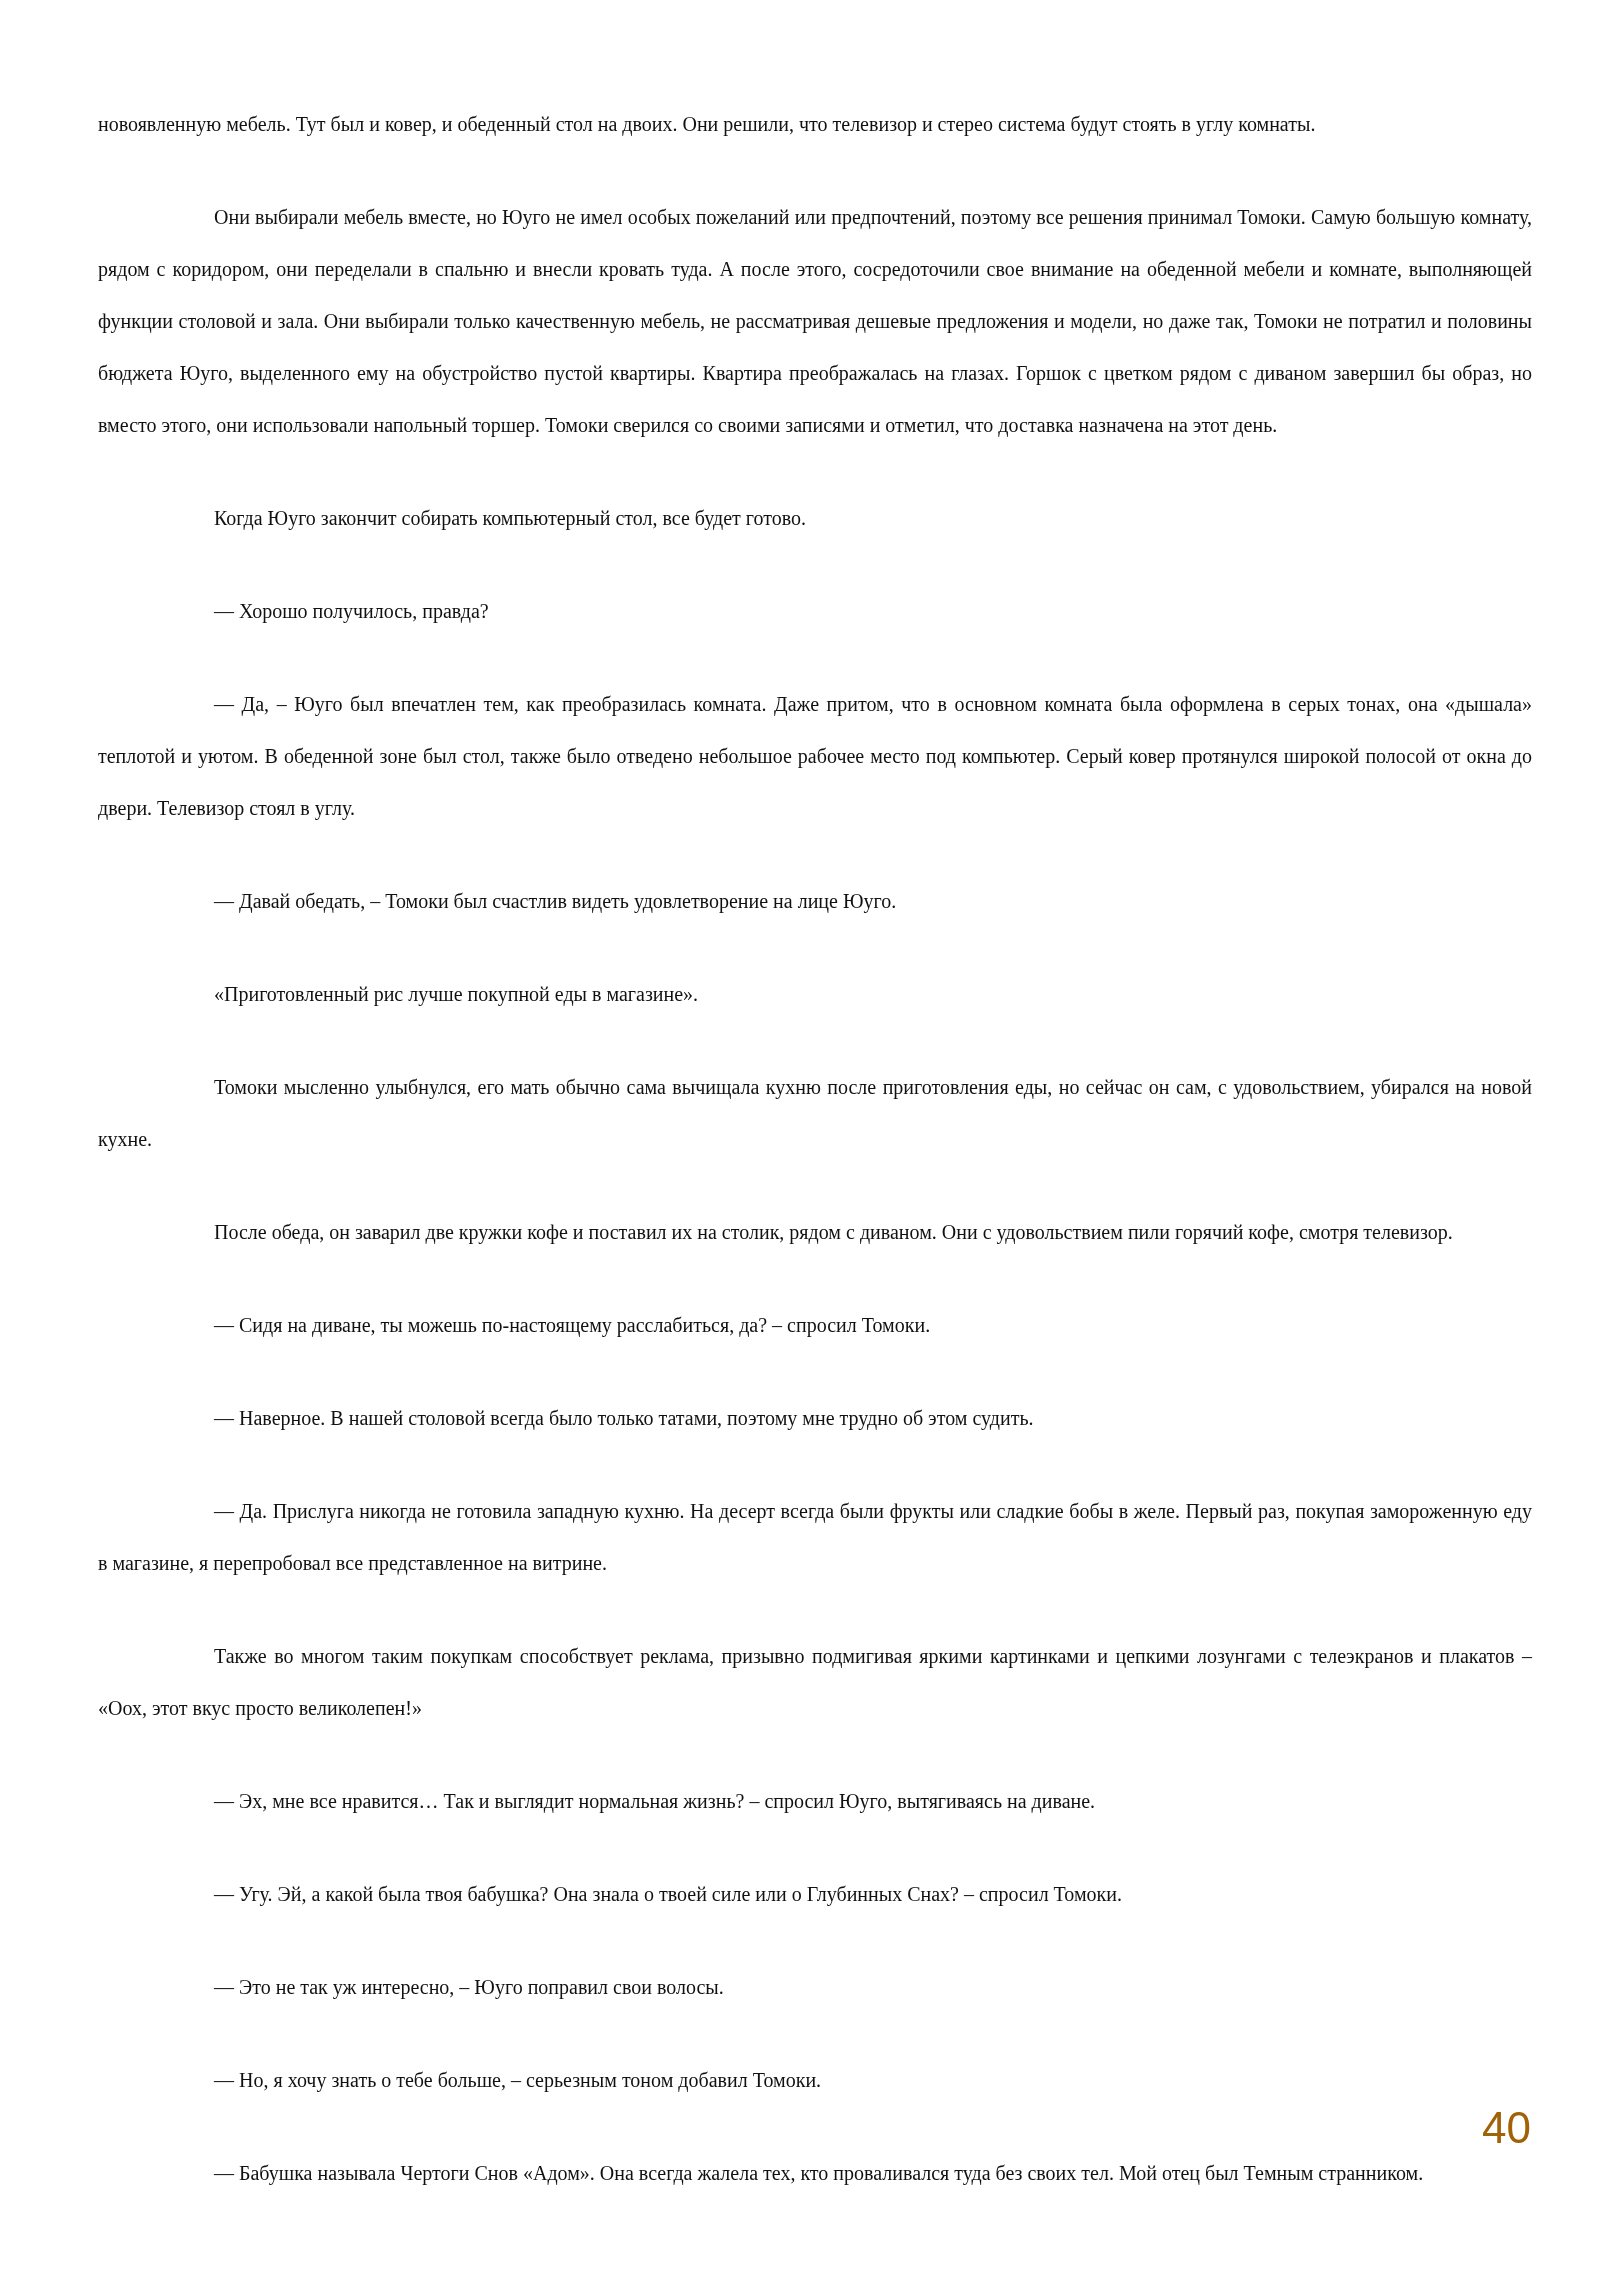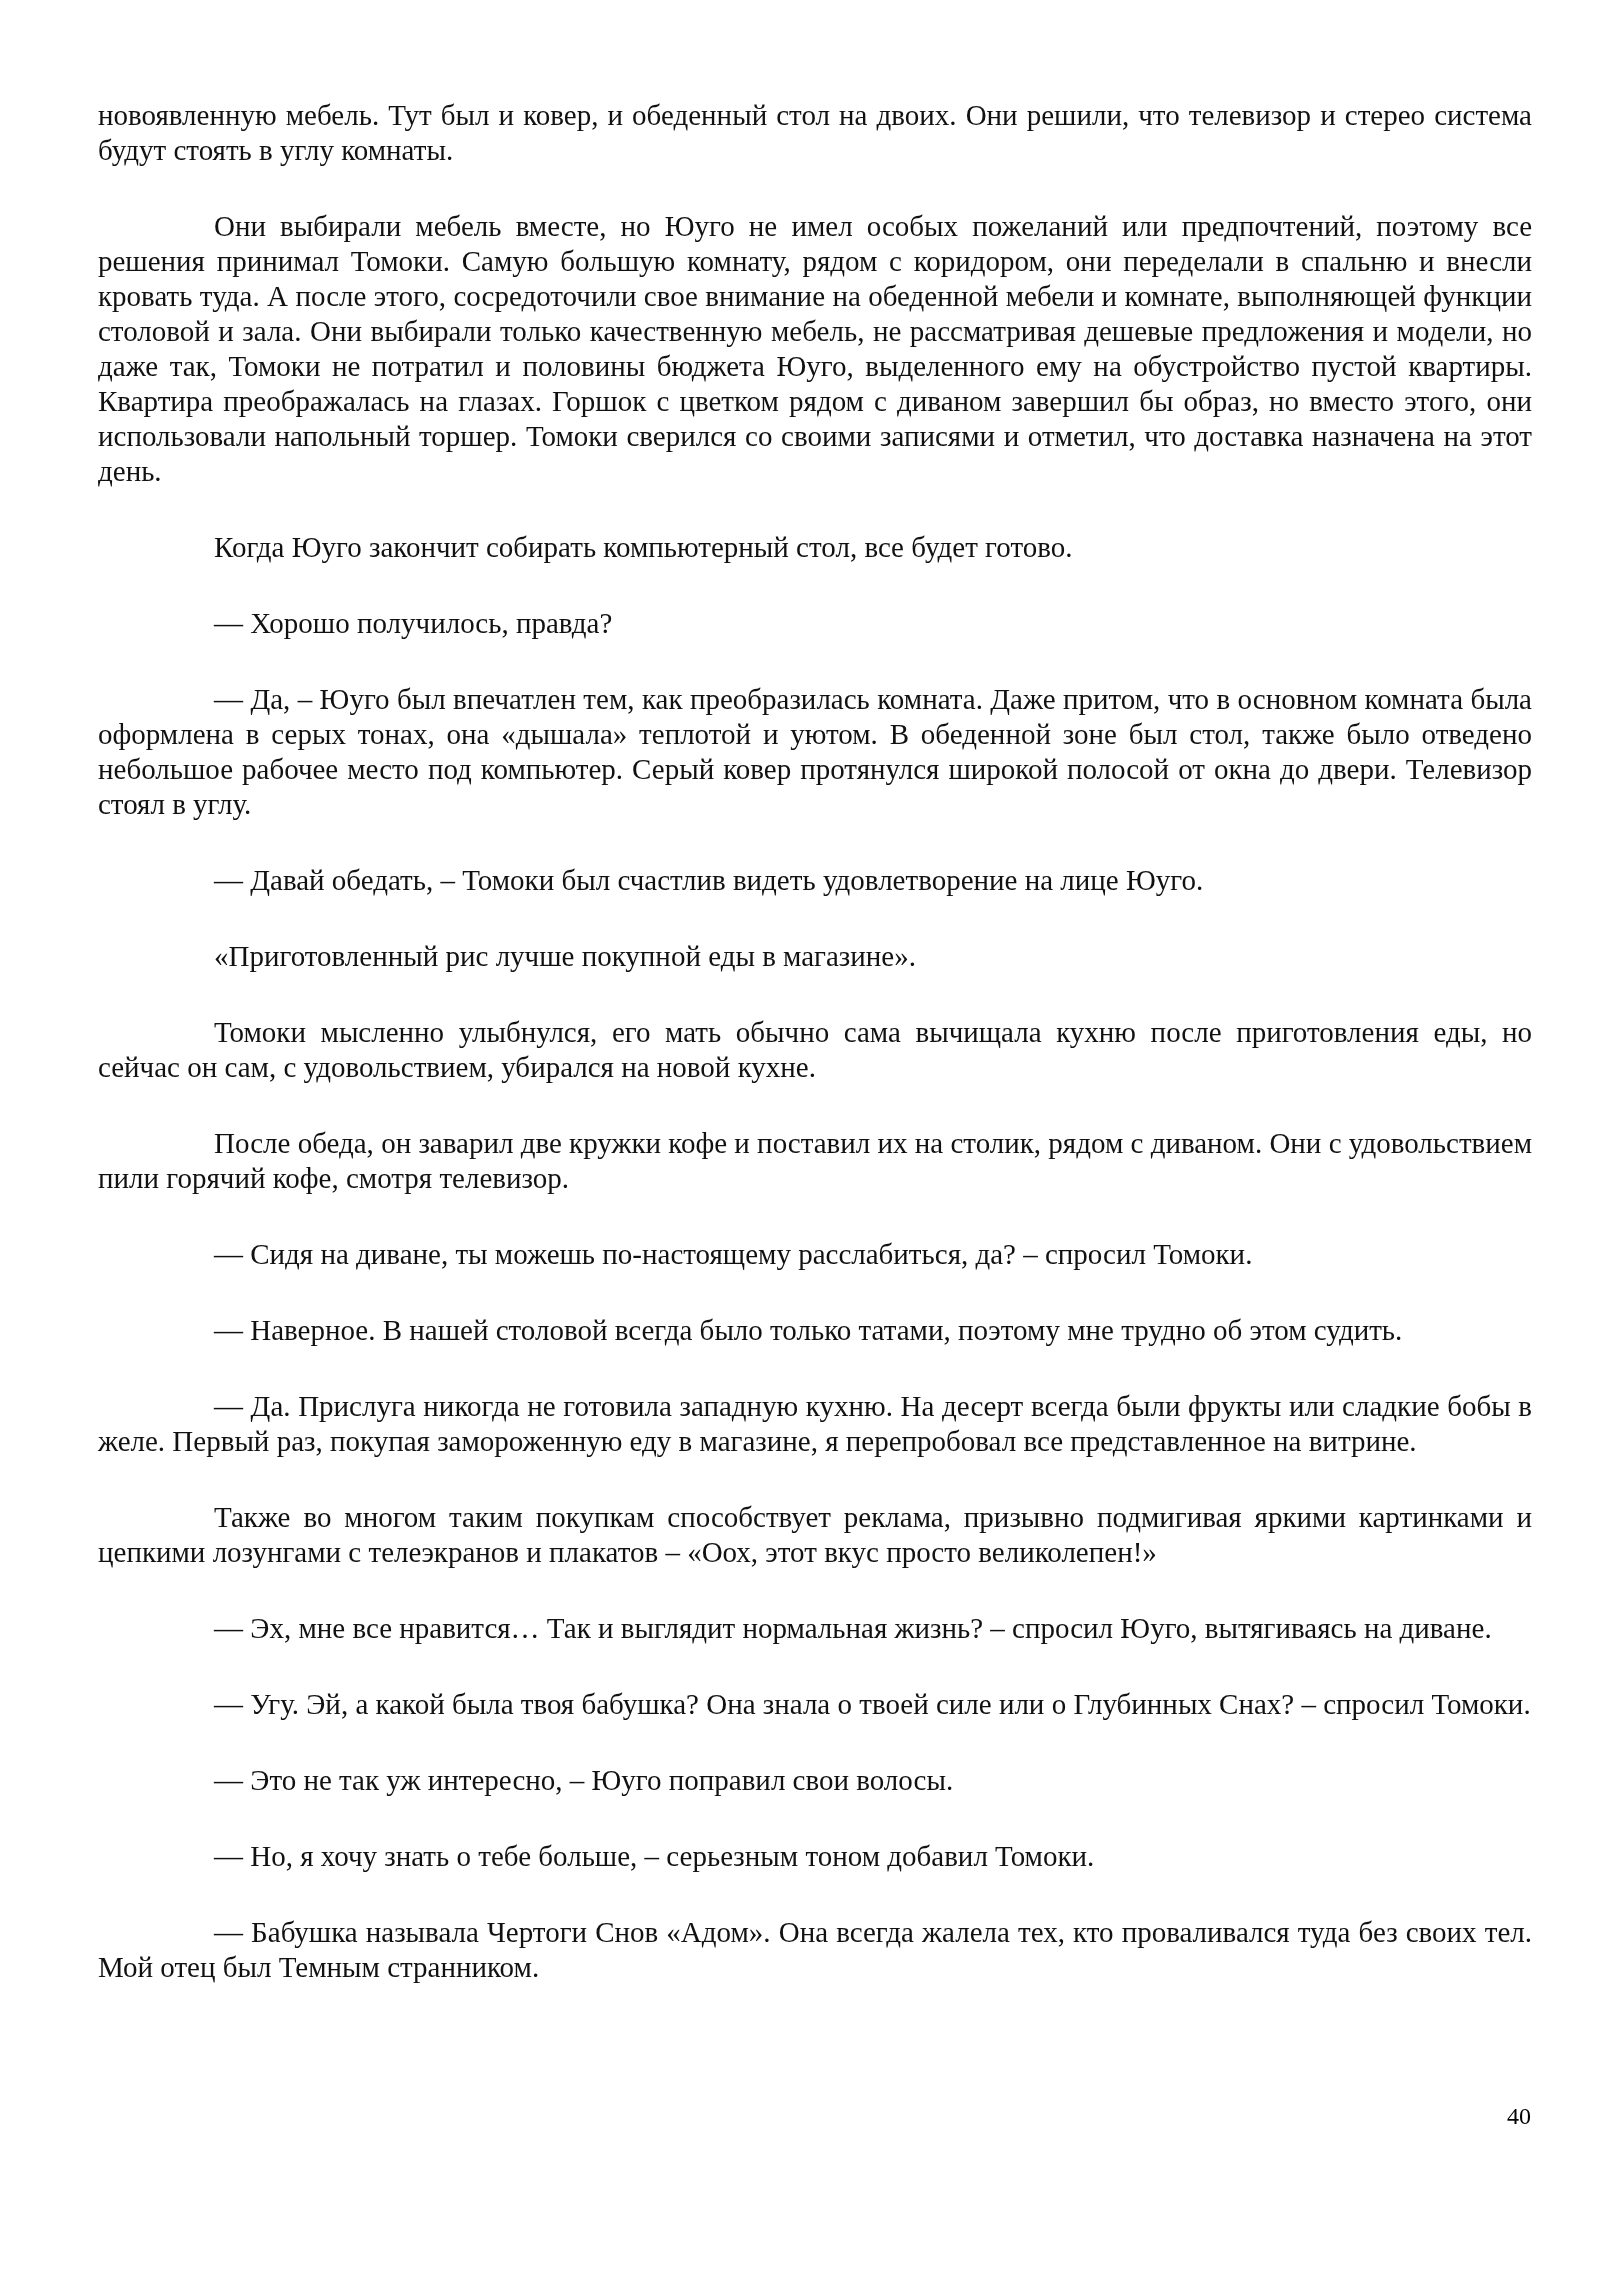--- a/index.html
+++ b/index.html
@@ -3,35 +3,35 @@
 <meta charset="utf-8">
 <style>
   html, body { margin: 0; padding: 0; background: #ffffff; }
   body { width: 1621px; height: 2293px; position: relative; overflow: hidden; }
   .page {
     position: absolute;
     left: 98px;
     top: 98px;
     width: 1434px;
     font-family: "Liberation Serif", "DejaVu Serif", serif;
-    font-size: 29px;
-    line-height: 35px;
+    font-size: 20px;
+    line-height: 52px;
     color: #111111;
     text-align: justify;
   }
   .page p { margin: 0; padding: 0; }
   .page p.indent { text-indent: 116px; margin-top: 41px; }
   .page p.italic { }
   .page-number {
     position: absolute;
     right: 90px;
     top: 2103px;
-    font-family: Liberation Serif, serif;
-    font-size: 24px;
-    color: #000000;
+    font-family: Liberation Sans, sans-serif;
+    font-size: 44px;
+    color: #a16207;
   }
 </style>
 </head>
 <body>
 
 <div class="page">
   <p>новоявленную мебель. Тут был и ковер, и обеденный стол на двоих. Они решили, что телевизор и стерео система будут стоять в углу комнаты.</p>
   <p class="indent">Они выбирали мебель вместе, но Юуго не имел особых пожеланий или предпочтений, поэтому все решения принимал Томоки. Самую большую комнату, рядом с коридором, они переделали в спальню и внесли кровать туда. А после этого, сосредоточили свое внимание на обеденной мебели и комнате, выполняющей функции столовой и зала. Они выбирали только качественную мебель, не рассматривая дешевые предложения и модели, но даже так, Томоки не потратил и половины бюджета Юуго, выделенного ему на обустройство пустой квартиры. Квартира преображалась на глазах. Горшок с цветком рядом с диваном завершил бы образ, но вместо этого, они использовали напольный торшер. Томоки сверился со своими записями и отметил, что доставка назначена на этот день.</p>
   <p class="indent italic">Когда Юуго закончит собирать компьютерный стол, все будет готово.</p>
   <p class="indent">— Хорошо получилось, правда?</p>

